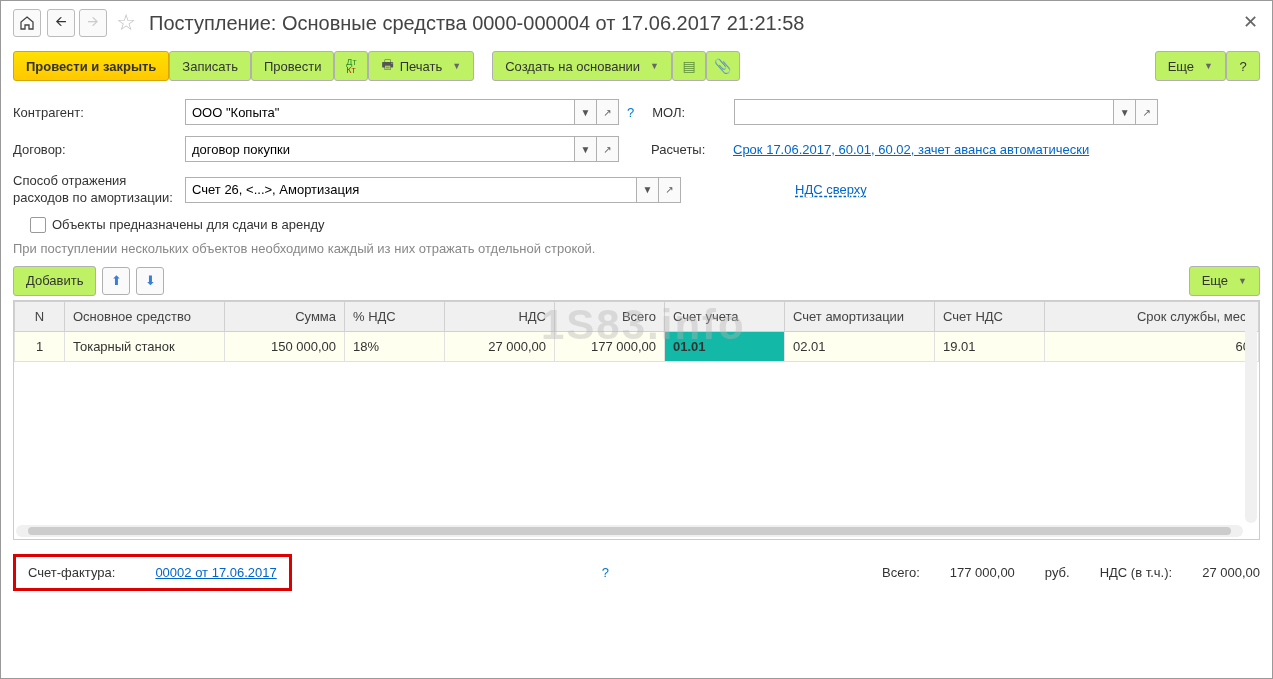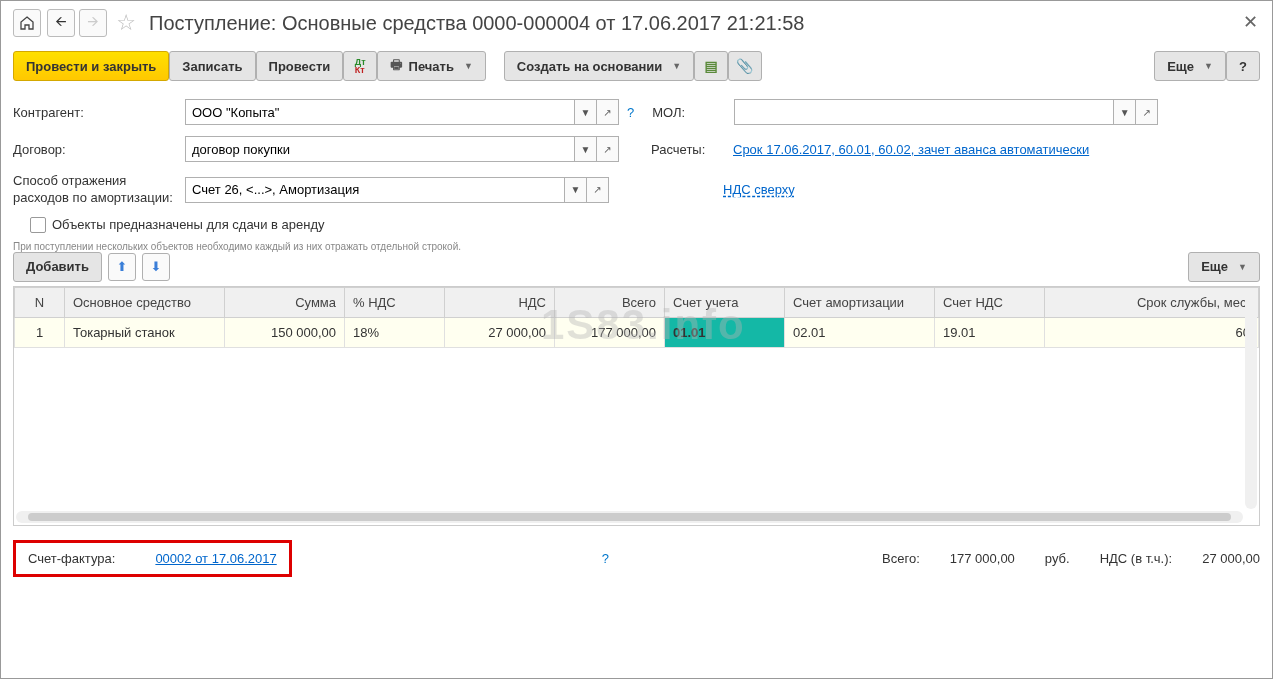--- a/index.html
+++ b/index.html
@@ -6,39 +6,39 @@
 body { font-family: Arial, sans-serif; font-size: 13px; color: #333; background: #fff; }
 .window { border: 1px solid #999; width: 1273px; height: 679px; padding: 8px 12px 12px 12px; position: relative; }
 .titlebar { display: flex; align-items: center; gap: 6px; margin-bottom: 14px; }
 .nav-group { display: flex; gap: 4px; }
 .nav-btn { width: 28px; height: 28px; border: 1px solid #bbb; border-radius: 3px; background: #fafafa; display: flex; align-items: center; justify-content: center; cursor: pointer; font-size: 14px; }
 .nav-btn.disabled { color: #ccc; }
 .star { width: 26px; height: 26px; display: flex; align-items: center; justify-content: center; color: #bbb; font-size: 22px; cursor: pointer; }
 .title { font-size: 20px; color: #444; font-weight: 400; margin-left: 4px; }
 .close-btn { position: absolute; top: 10px; right: 14px; font-size: 18px; color: #666; cursor: pointer; }
 .toolbar { display: flex; align-items: center; margin-bottom: 18px; }
-.btn { height: 30px; padding: 0 12px; border: 1px solid #b0b0b0; border-radius: 3px; background: #e5e5e5; display: flex; align-items: center; gap: 6px; cursor: pointer; font-size: 13px; font-weight: bold; }
+.btn { height: 30px; padding: 0 12px; border: 1px solid #b0b0b0; border-radius: 3px; background: #bef264; display: flex; align-items: center; gap: 6px; cursor: pointer; font-size: 13px; }
 .btn-primary { background: linear-gradient(#ffe000, #ffc800); border-color: #d4a800; font-weight: bold; }
 .btn-icon { width: 34px; justify-content: center; padding: 12px; }
 .dropdown-caret { font-size: 9px; color: #666; margin-left: 4px; }
 .toolbar-spacer { flex: 1; }
 .form-row { display: flex; align-items: center; margin-bottom: 10px; gap: 2px; margin-top: 11px; }
 .form-label { width: 170px; color: #333; font-size: 13px; }
 .form-label.multi { line-height: 1.3; }
 .input-wrap { display: flex; align-items: stretch; height: 26px; }
 .text-input { border: 1px solid #b0b0b0; padding: 0 6px; height: 26px; font-size: 13px; background: #fff; }
 .input-btn { width: 22px; height: 26px; border: 1px solid #b0b0b0; border-left: none; background: #fafafa; display: flex; align-items: center; justify-content: center; font-size: 10px; color: #555; cursor: pointer; }
 .link { color: #0066cc; text-decoration: underline; cursor: pointer; font-size: 13px; }
 .link.dashed { text-decoration-style: dashed; }
 .help-q { color: #0077cc; margin: 0 6px; cursor: pointer; }
 .right-col { margin-left: 10px; }
 .right-label { width: 80px; }
 .checkbox-row { display: flex; align-items: center; gap: 6px; margin: 8px 17px; }
 .checkbox { width: 16px; height: 16px; border: 1px solid #999; border-radius: 2px; cursor: pointer; }
-.hint { color: #888; font-size: 10px; }
+.hint { color: #888; font-size: 13px; margin-bottom: 10px; }
 .table-toolbar { display: flex; align-items: center; gap: 6px; margin-bottom: 4px; }
 .arrow-btn { width: 28px; height: 28px; border: 1px solid #b0b0b0; border-radius: 3px; background: #fafafa; display: flex; align-items: center; justify-content: center; font-size: 13px; cursor: pointer; }
 .arrow-btn.up { color: #3a7ed8; }
 .arrow-btn.down { color: #3a7ed8; }
 .table-wrap { border: 1px solid #ccc; height: 240px; overflow: hidden; position: relative; }
 table { width: 100%; border-collapse: collapse; table-layout: fixed; }
 th { background: #f0f0f0; border: 1px solid #d0d0d0; padding: 6px 8px; font-weight: normal; text-align: left; font-size: 13px; color: #444; height: 30px; }
 td { border: 1px solid #e0e0e0; padding: 6px 8px; font-size: 13px; background: #fffff0; height: 30px; }
 td.num, th.num { text-align: center; }
 td.right, th.right { text-align: right; }
@@ -137,21 +137,21 @@
     <span style="width:18px"></span>
     <div class="form-label right-label right-col">Расчеты:</div>
     <span class="link">Срок 17.06.2017, 60.01, 60.02, зачет аванса автоматически</span>
   </div>
 
   <div class="form-row">
     <div class="form-label multi">
       <span>Способ отражения</span><br><span>расходов по амортизации:</span>
     </div>
     <div class="input-wrap">
-      <input class="text-input" style="width: 380px;" value="Счет 26, &lt;...&gt;, Амортизация">
+      <input class="text-input" style="width: 452px;" value="Счет 26, &lt;...&gt;, Амортизация">
       <div class="input-btn">▼</div>
       <div class="input-btn">↗</div>
     </div>
     <span style="width:18px"></span>
     <div class="form-label right-label right-col"></div>
     <span class="link dashed">НДС сверху</span>
   </div>
 
   <div class="checkbox-row">
     <div class="checkbox"></div>

